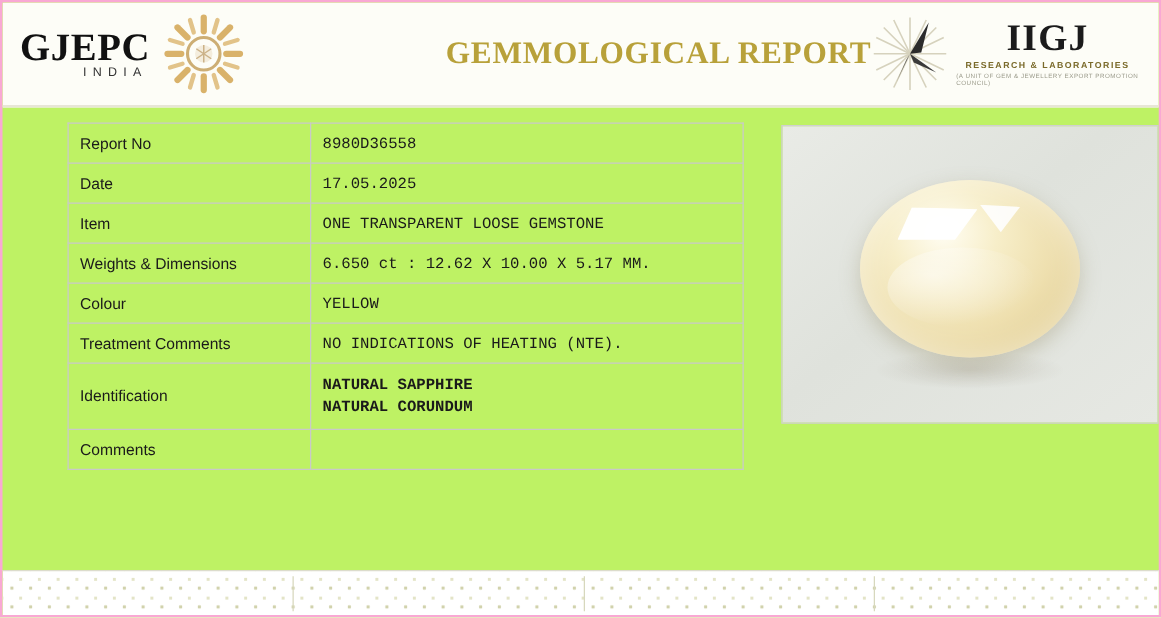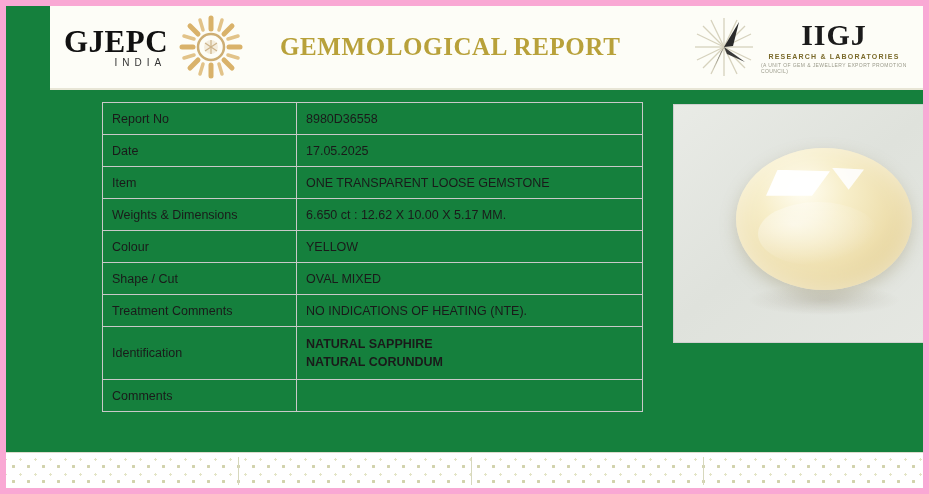--- a/index.html
+++ b/index.html
@@ -7,24 +7,23 @@
     margin: 0; padding: 0;
     width: 929px; height: 494px;
     font-family: "Liberation Sans", sans-serif;
     background: #ffffff;
     overflow: hidden;
   }
   .page {
     position: relative;
     width: 929px;
     height: 494px;
-    background: #15803d;
-    border: 6px solid #f9a8d4;
+    background: #bef264;
+    border: 2px solid #f9a8d4;
     overflow: hidden;
-    padding-left: 44px;
   }
 
   
   .header {
     position: relative;
     height: 84px;
     background: #fdfdf7;
     border-bottom: 2px solid #e8e6d6;
     display: flex;
     align-items: center;
@@ -56,21 +55,21 @@
     margin-top: 0;
     margin-right: 2px;
   }
   .sunburst {
     position: relative;
     width: 66px; height: 66px;
     flex: 0 0 66px;
   }
   .header-center {
     flex: 1;
-    text-align: left;
+    text-align: right;
   }
   .report-title {
     font-family: "Liberation Serif", serif;
     font-size: 25px;
     font-weight: bold;
     color: #b8a13a;
     letter-spacing: 0.6px;
   }
   .header-right {
     width: 230px;
@@ -127,21 +126,21 @@
   }
   table.report td {
     border: 1px solid #c9c9c9;
     font-size: 12.5px;
     color: #1a1a1a;
     padding: 8px 9px;
     vertical-align: middle;
     height: 32px;
   }
   td.label { width: 194px; }
-  td.value { width: 346px; }
+  td.value { width: 346px; font-family: Liberation Mono, monospace; }
   tr.band td {
     background: #a79c4e;
     color: #ffffff;
     font-weight: bold;
     font-size: 12.5px;
     border: 1px solid #a79c4e;
     padding: 7px 9px;
   }
   .ident-line { font-weight: bold; font-size: 12.5px; line-height: 1.45; }
   .ident-cell { height: 48px; }
@@ -331,24 +330,20 @@
         </tr>
         <tr>
           <td class="label">Weights &amp; Dimensions</td>
           <td class="value">6.650 ct : 12.62 X 10.00 X 5.17 MM.</td>
         </tr>
         <tr>
           <td class="label">Colour</td>
           <td class="value">YELLOW</td>
         </tr>
         <tr>
-          <td class="label">Shape / Cut</td>
-          <td class="value">OVAL MIXED</td>
-        </tr>
-        <tr>
           <td class="label">Treatment Comments</td>
           <td class="value">NO INDICATIONS OF HEATING (NTE).</td>
         </tr>
         <tr>
           <td class="label ident-cell">Identification</td>
           <td class="value ident-cell">
             <div class="ident-line">NATURAL SAPPHIRE</div>
             <div class="ident-line">NATURAL CORUNDUM</div>
           </td>
         </tr>

